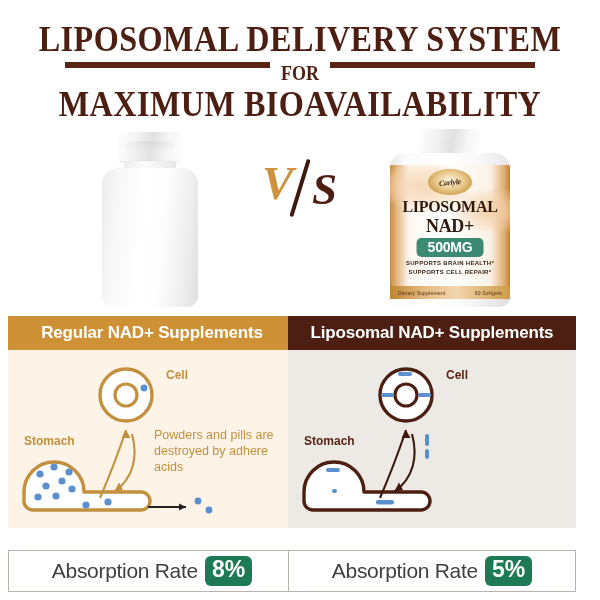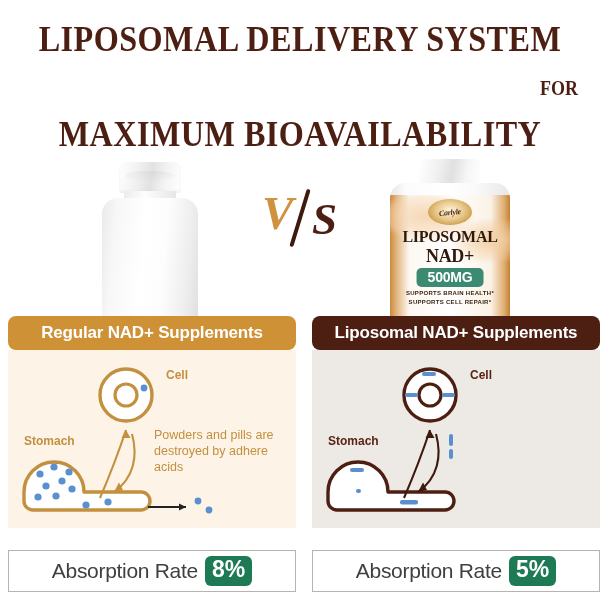--- a/index.html
+++ b/index.html
@@ -31,25 +31,24 @@
   }
   .head-line1 {
     font-size: 35px;
   }
   .head-line3 {
     font-size: 35px;
     margin-top: 2px;
   }
   .for-row {
     display: flex;
-    align-items: flex-end;
+    align-items: flex-start;
     justify-content: center;
     gap: 9px;
     margin: 4px 20px 2px 20px;
-    flex-direction: column;
   }
   .for-rule {
     height: 6px;
     background: #5a2414;
     flex: 1 1 auto;
     max-width: 205px;
   }
   .for-text {
     color: #4d1f12;
     font-family: "Liberation Serif", serif;
@@ -296,25 +295,25 @@
     width: 600px;
     height: 284px;
   }
   .panel {
     position: absolute;
     top: 0;
     width: 288px;
     height: 284px;
   }
   .panel.left { left: 8px; }
-  .panel.right { left: 312px; }
+  .panel.right { left: 288px; }
 
   .panel-head {
     height: 34px;
-    border-radius: 8px;
+    border-radius: 0;
     display: flex;
     align-items: center;
     justify-content: center;
     color: #ffffff;
     font-weight: bold;
     font-size: 17px;
     letter-spacing: -0.2px;
   }
   .panel-head.tan { background: #cf9136; }
   .panel-head.brown { background: #4d1f12; }

